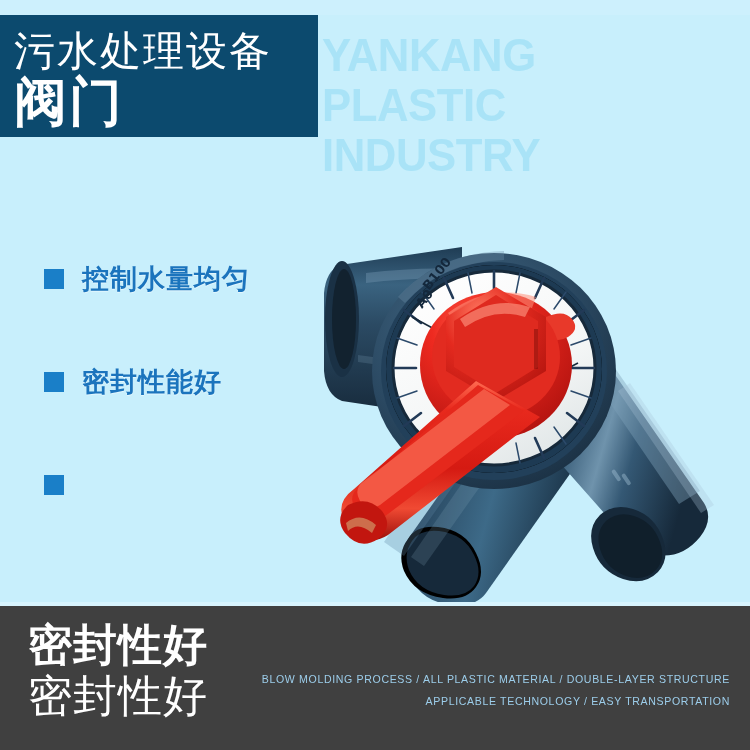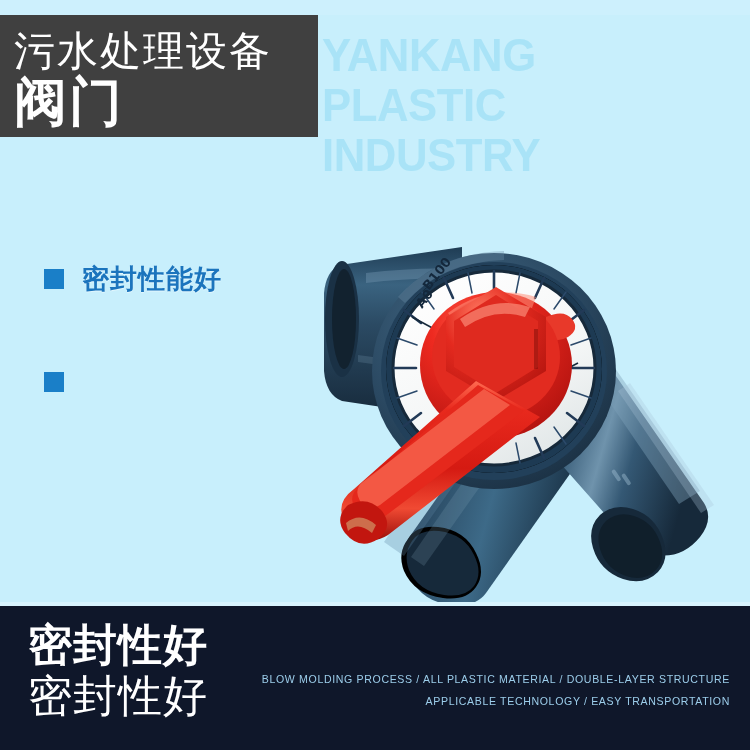--- a/index.html
+++ b/index.html
@@ -19,21 +19,21 @@
     color:#a9e3f7;
     font-size:47px;line-height:50px;font-weight:bold;
     letter-spacing:-0.5px;
     transform:scaleX(0.93);transform-origin:left top;
     user-select:none;white-space:pre-line;
   }
 
   
   .header-box{
     position:absolute;left:0px;top:15px;width:318px;height:122px;
-    background:#404040;
+    background:#0c4a6e;
   }
   .header-line1{
     position:absolute;left:14px;top:14px;
     color:#ffffff;font-size:41px;line-height:44px;
     letter-spacing:2px;font-weight:300;
     font-family:"DejaVu Sans","Liberation Sans",sans-serif;
   }
   .header-line2{
     position:absolute;left:14px;top:64px;
     color:#ffffff;font-size:53px;line-height:46px;
@@ -55,21 +55,21 @@
   }
 
   
   .product{position:absolute;left:288px;top:205px;width:420px;height:390px;}
   .product svg{display:block;width:420px;height:390px;overflow:visible;}
 
   
   .footer-sep{position:absolute;left:0;top:602px;width:750px;height:4px;background:#d8f4fe;}
   .footer{
     position:absolute;left:0;top:606px;width:750px;height:144px;
-    background:#0f172a;
+    background:#404040;
   }
   .footer-cn1{
     position:absolute;left:28px;top:15px;
     color:#ffffff;font-size:44px;line-height:48px;font-weight:bold;letter-spacing:1px;
     font-family:"DejaVu Sans","Liberation Sans",sans-serif;
   }
   .footer-cn2{
     position:absolute;left:28px;top:66px;
     color:#ffffff;font-size:44px;line-height:48px;font-weight:300;letter-spacing:1px;
     font-family:"DejaVu Sans","Liberation Sans",sans-serif;
@@ -91,20 +91,24 @@
 
   <div class="watermark">YANKANG PLASTIC
 INDUSTRY</div>
 
   <div class="header-box">
     <div class="header-line1">污水处理设备</div>
     <div class="header-line2">阀门</div>
   </div>
 
   <div class="features">
+    <div class="feature-row">
+      <span class="bullet"></span>
+      <span class="feature-text">控制水量均匀</span>
+    </div>
     <div class="feature-row">
       <span class="bullet"></span>
       <span class="feature-text">密封性能好</span>
     </div>
     <div class="feature-row">
       <span class="bullet"></span>
     </div>
   </div>
 
   <div class="product">

